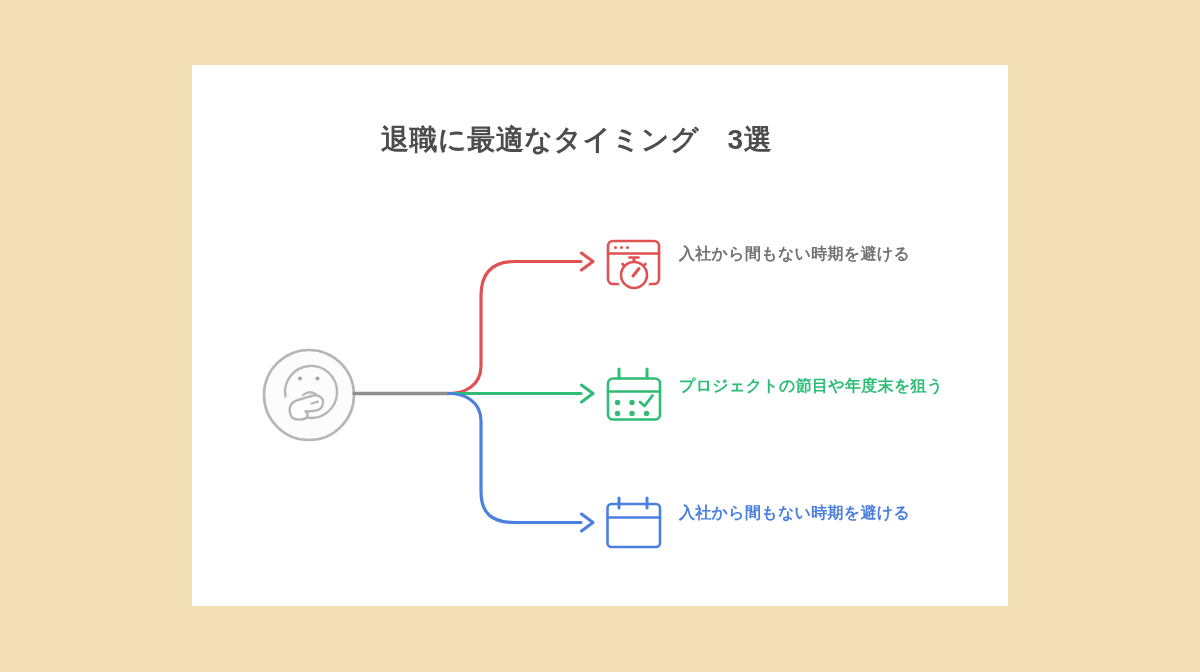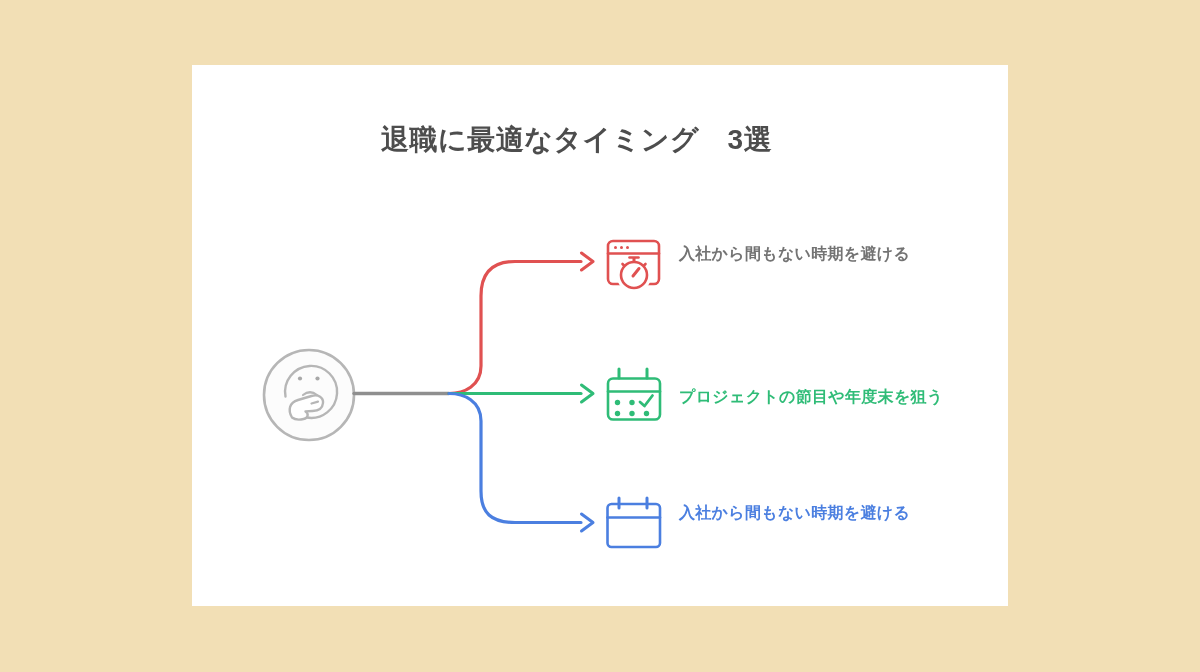--- a/index.html
+++ b/index.html
@@ -39,21 +39,21 @@
     position:absolute;
     left:487px;
     height:22px;
     line-height:22px;
     font-size:16px;
     font-weight:bold;
     letter-spacing:0.3px;
     white-space:nowrap;
   }
   .label.red{top:178px;color:#737373;}
-  .label.green{top:321px;color:#2fbc77;}
+  .label.green{top:310px;color:#2fbc77;}
   .label.blue{top:437px;color:#4b7fe0;}
 
   .connector{fill:none;stroke-width:3.2;stroke-linecap:round;stroke-linejoin:round;}
   .chevron{fill:none;stroke-width:3;stroke-linecap:round;stroke-linejoin:round;}
   .icon{fill:none;stroke-width:2.6;stroke-linecap:round;stroke-linejoin:round;}
   .stroke-red{stroke:#e05151;}
   .stroke-green{stroke:#2fbc77;}
   .stroke-blue{stroke:#4b7fe0;}
   .fill-red{fill:#e05151;stroke:none;}
   .fill-green{fill:#2fbc77;stroke:none;}

